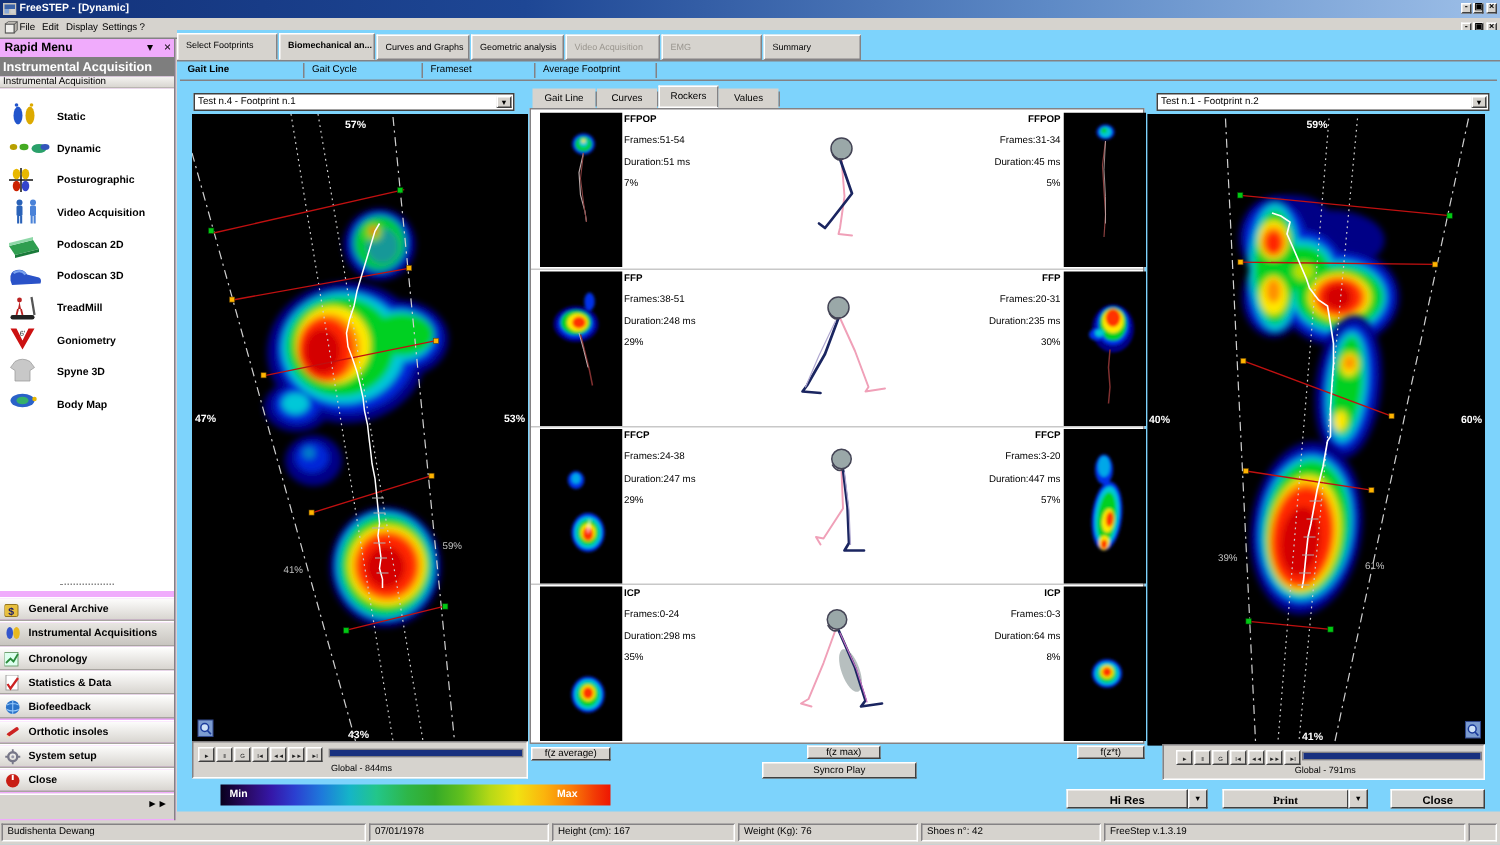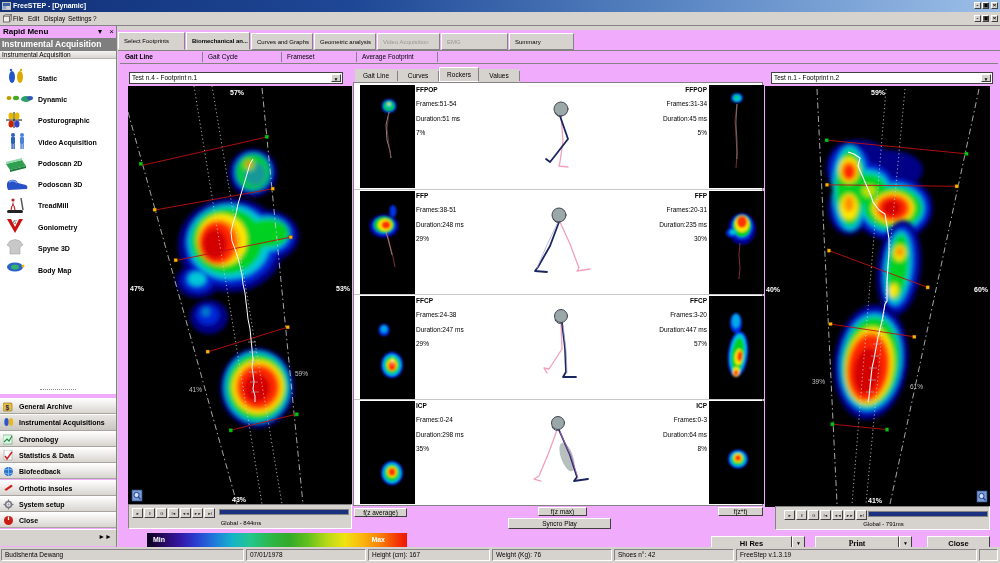--- a/index.html
+++ b/index.html
@@ -18,21 +18,21 @@
 #acqband { left:0px; top:12px; width:116px; height:13px; background:#7e7e7e; color:#fff; font-weight:bold; font-size:8.5px; line-height:13px; padding-left:2px; white-space:nowrap; overflow:hidden; }
 #acqsub { left:0px; top:25px; width:116px; height:8px; background:linear-gradient(#f5f4f2,#d9d6d1); font-size:6.5px; line-height:8px; padding-left:2px; border-bottom:1px solid #b8b5b0; white-space:nowrap; }
 #sidewhite { left:0px; top:33px; width:116px; height:335px; background:#fff; }
 .sidetext { left:38px; top:6px; font-size:7px; font-weight:bold; color:#000; white-space:nowrap; }
 #botmenu { left:0; top:372px; width:116px; }
 .botitem { left:0; width:116px; height:16.3px; background:linear-gradient(#fdfdfc,#d8d5d0); border-top:1px solid #fff; border-bottom:1px solid #a8a5a0; }
 .botitem.sel { background:linear-gradient(#e8e6e2,#c8c5c0); }
 .boticon { position:absolute; left:3px; top:2px; width:11px; height:11px; }
 .bottext { position:absolute; left:19px; top:4px; font-size:7px; font-weight:bold; white-space:nowrap; }
 
-#content { left:118px; top:30px; width:882px; height:521px; background:#f0abfc; }
+#content { left:118px; top:20px; width:882px; height:521px; background:#7dd3fc; }
 .tab1 { top:2px; height:18px; background:#d6d3ce; border:1px solid; border-color:#fff #848284 #d6d3ce #fff; font-size:6px; padding:5px 0 0 5px; color:#000; white-space:nowrap; overflow:hidden; }
 .tab1.inactive { border-bottom:1px solid #848284; height:17px; top:3px; }
 .tab1 .dis { color:#9a968f; }
 #tabrow2 { left:2px; top:20px; width:878px; height:14px; border-bottom:1px solid #848284; }
 .tab2 { top:0; height:14px; font-size:6.5px; padding-top:3px; color:#000; white-space:nowrap; }
 .tab2sep { top:2px; width:1px; height:10px; background:#848284; }
 
 .combo { height:12px; background:#fff; border:1px solid #404040; font-size:6.5px; line-height:10px; padding-left:2px; color:#000; }
 .comboarr { position:absolute; right:1px; top:1px; width:10px; height:8px; background:#d6d3ce; border:1px solid; border-color:#fff #404040 #404040 #fff; font-size:5px; text-align:center; line-height:8px; }
 

